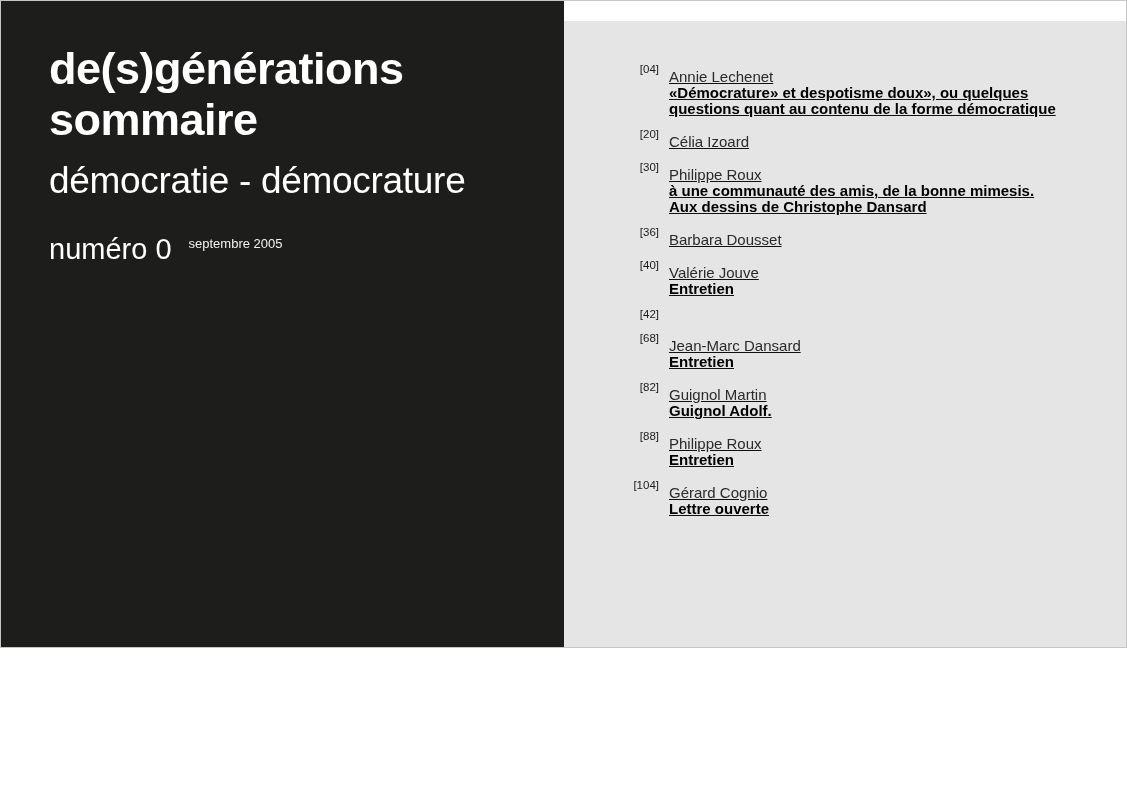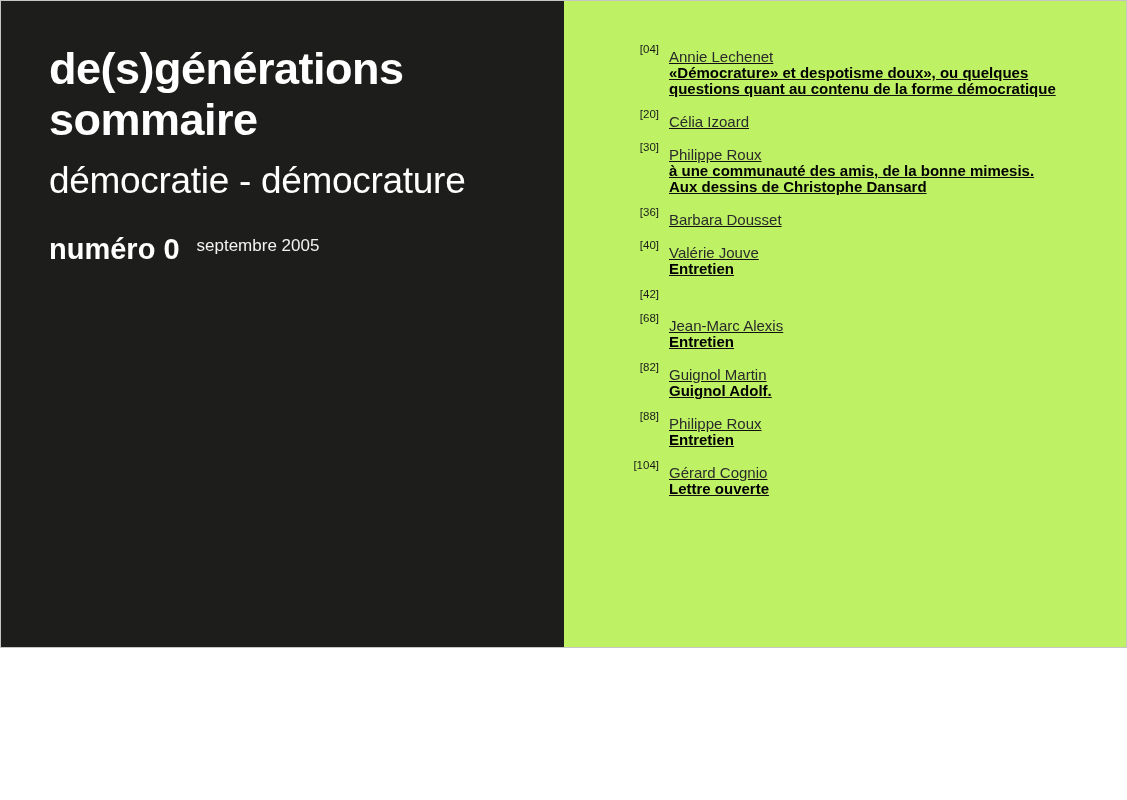--- a/index.html
+++ b/index.html
@@ -42,37 +42,38 @@
     margin-top: 16px;
     letter-spacing: -0.3px;
   }
   .issue-row {
     display: flex;
     align-items: flex-start;
     margin-top: 33px;
   }
   .issue-number {
     font-size: 29px;
-    font-weight: 700;
+    font-weight: 400;
     line-height: 30px;
   }
   .issue-date {
-    font-size: 17px;
+    font-size: 13px;
     font-weight: 400;
     margin-left: 17px;
     padding-top: 2px;
     color: #f2f2f2;
   }
   
   .toc {
     flex: 1;
     box-sizing: border-box;
-    background: #bef264;
+    background: #e5e5e5;
     padding: 41px 70px 0 47px;
     color: #111111;
+    margin-top: 20px;
   }
   .entry {
     display: flex;
     align-items: flex-start;
     margin-bottom: 10px;
   }
   .entry-num {
     width: 48px;
     min-width: 48px;
     text-align: right;
@@ -158,21 +159,21 @@
   </div>
 
   <div class="entry">
     <div class="entry-num">[42]</div>
   </div>
 
 
   <div class="entry">
     <div class="entry-num">[68]</div>
     <div class="entry-body">
-      <div class="entry-author">Jean-Marc Alexis</div>
+      <div class="entry-author">Jean-Marc Dansard</div>
       <div class="entry-title">Entretien</div>
     </div>
   </div>
 
   <div class="entry">
     <div class="entry-num">[82]</div>
     <div class="entry-body">
       <div class="entry-author">Guignol Martin</div>
       <div class="entry-title">Guignol Adolf.</div>
     </div>

